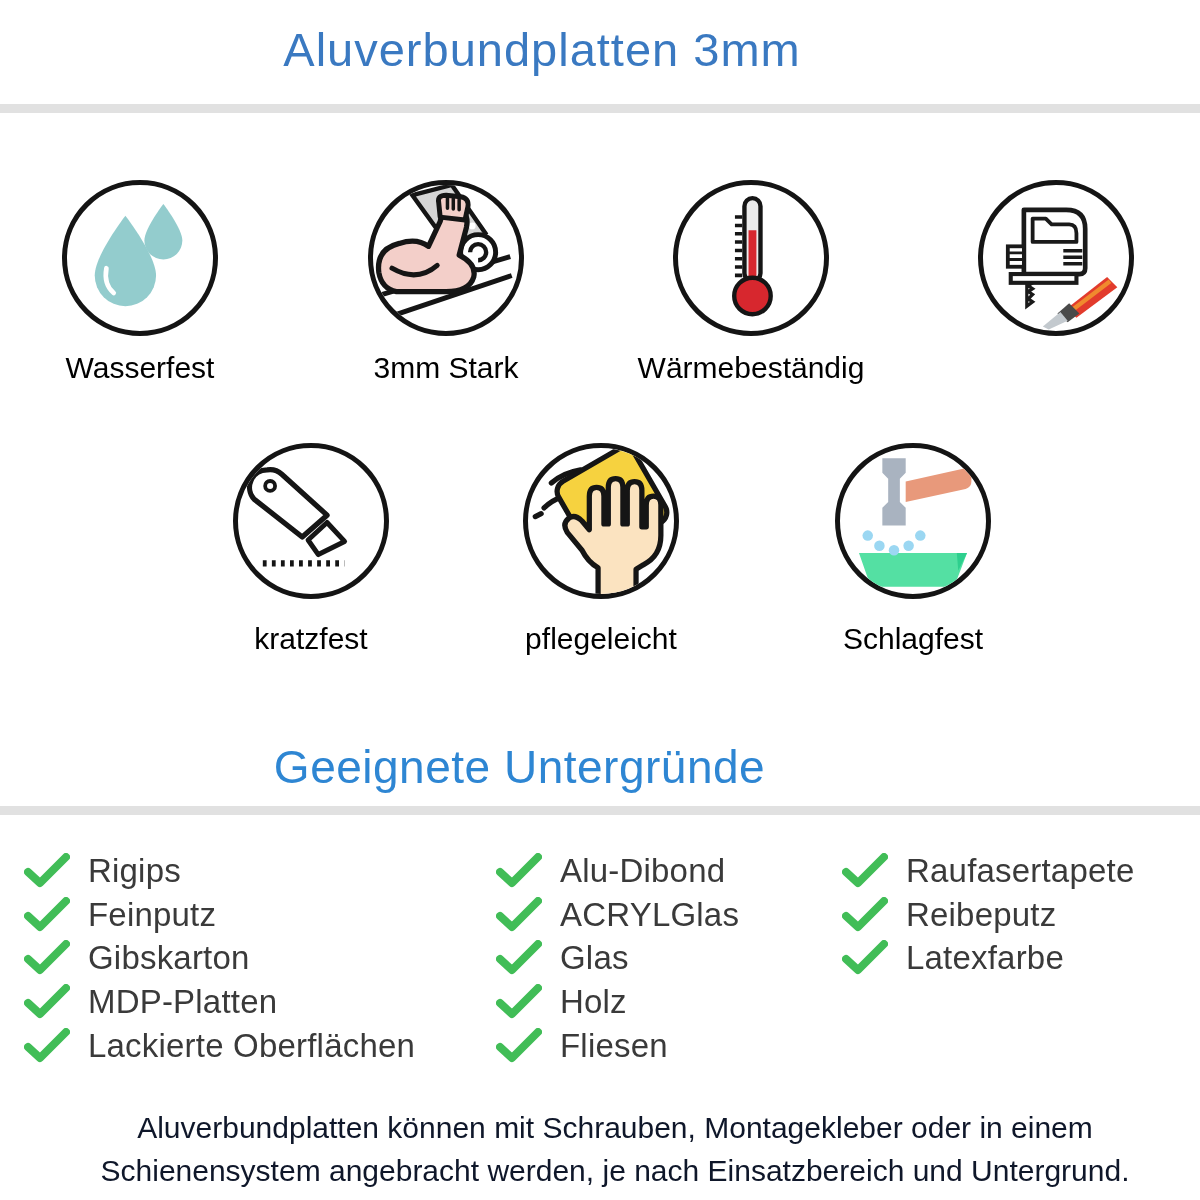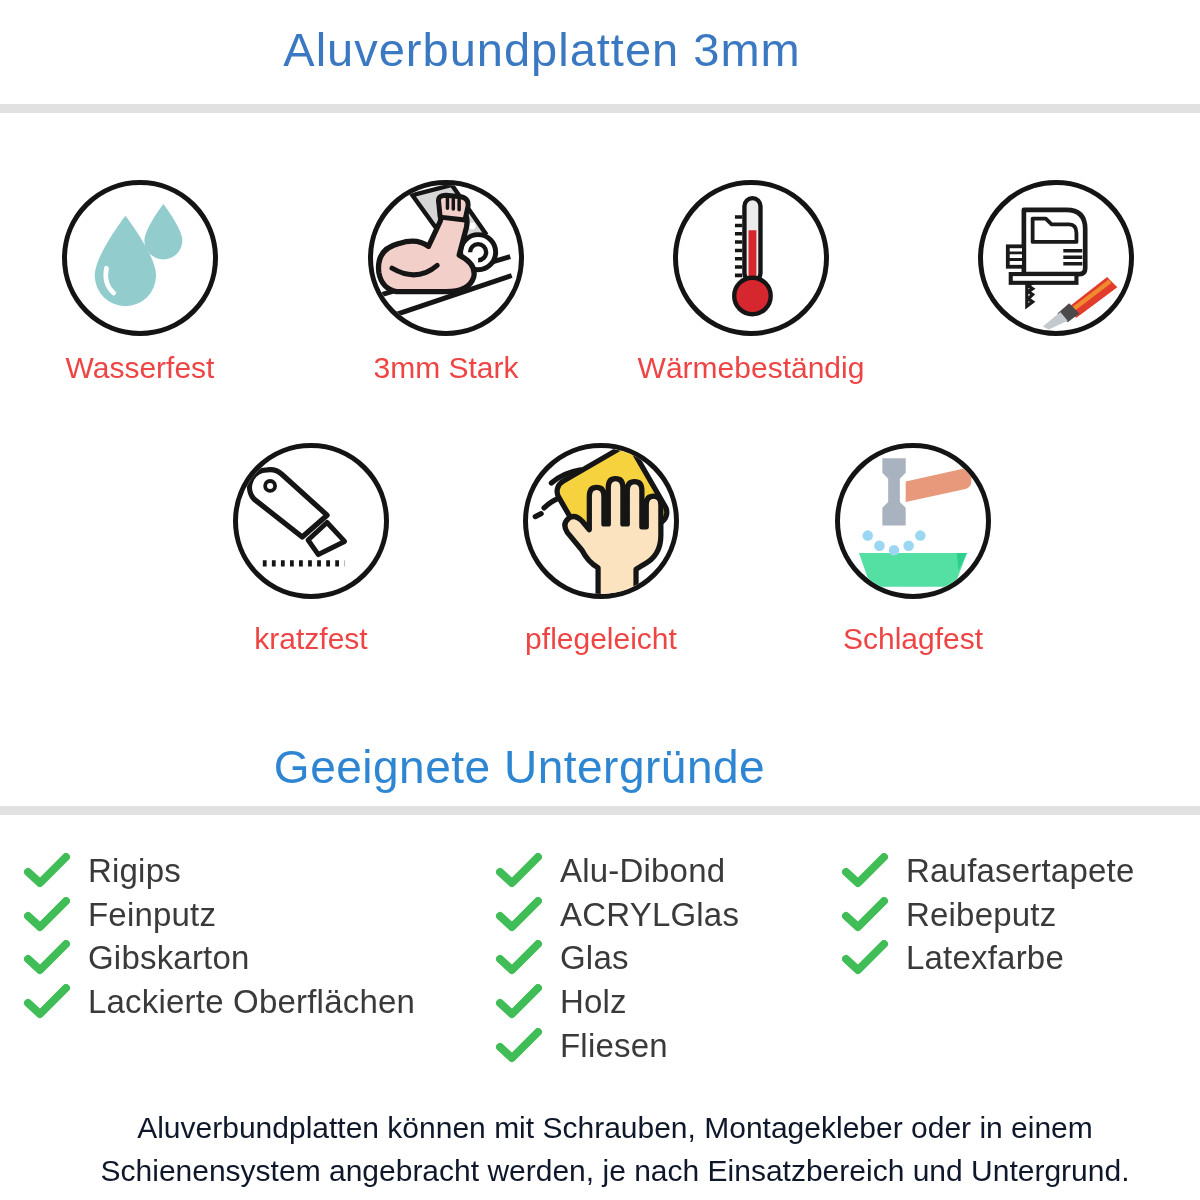--- a/index.html
+++ b/index.html
@@ -18,21 +18,21 @@
   .divider{position:absolute;left:0;width:1200px;height:9px;background:#e1e1e1;}
   #divider1{top:104px;}
   #divider2{top:806px;}
   .feature{position:absolute;width:320px;display:flex;flex-direction:column;align-items:center;}
   .circle{
     width:146px;height:146px;border:5px solid #141414;border-radius:50%;
     overflow:hidden;background:#fff;flex:none;
   }
   .circle svg{display:block;width:100%;height:100%;}
   .feature .flabel{
-    margin-top:15px;font-size:30px;font-weight:500;color:#ef4444;white-space:nowrap;
+    margin-top:15px;font-size:30px;font-weight:500;color:#000000;white-space:nowrap;
   }
   .feature.row2 .flabel{margin-top:23px;}
   .col{position:absolute;top:849px;list-style:none;margin:0;padding:0;}
   #col1{left:24px;}
   #col2{left:496px;}
   #col3{left:842px;}
   .col li{height:43.7px;display:flex;align-items:center;gap:18px;}
   .check{width:46px;height:36px;flex:none;display:block;}
   .col .txt{font-size:33px;font-weight:500;color:#3a3a3a;white-space:nowrap;letter-spacing:0.2px;}
   .footer{
@@ -171,20 +171,26 @@
   <li>
       <svg class="check" viewBox="0 0 46 36">
         <path d="M4 19 L16 30 L42 4" stroke="#41bd57" stroke-width="8" fill="none" stroke-linecap="round" stroke-linejoin="round"></path>
       </svg>
       <span class="txt">Gibskarton</span>
     </li>
   <li>
       <svg class="check" viewBox="0 0 46 36">
         <path d="M4 19 L16 30 L42 4" stroke="#41bd57" stroke-width="8" fill="none" stroke-linecap="round" stroke-linejoin="round"></path>
       </svg>
+      <span class="txt">MDP-Platten</span>
+    </li>
+  <li>
+      <svg class="check" viewBox="0 0 46 36">
+        <path d="M4 19 L16 30 L42 4" stroke="#41bd57" stroke-width="8" fill="none" stroke-linecap="round" stroke-linejoin="round"></path>
+      </svg>
       <span class="txt">Lackierte Oberflächen</span>
     </li>
 </ul>
 
 <ul class="col" id="col2">
   <li>
       <svg class="check" viewBox="0 0 46 36">
         <path d="M4 19 L16 30 L42 4" stroke="#41bd57" stroke-width="8" fill="none" stroke-linecap="round" stroke-linejoin="round"></path>
       </svg>
       <span class="txt">Alu-Dibond</span>

